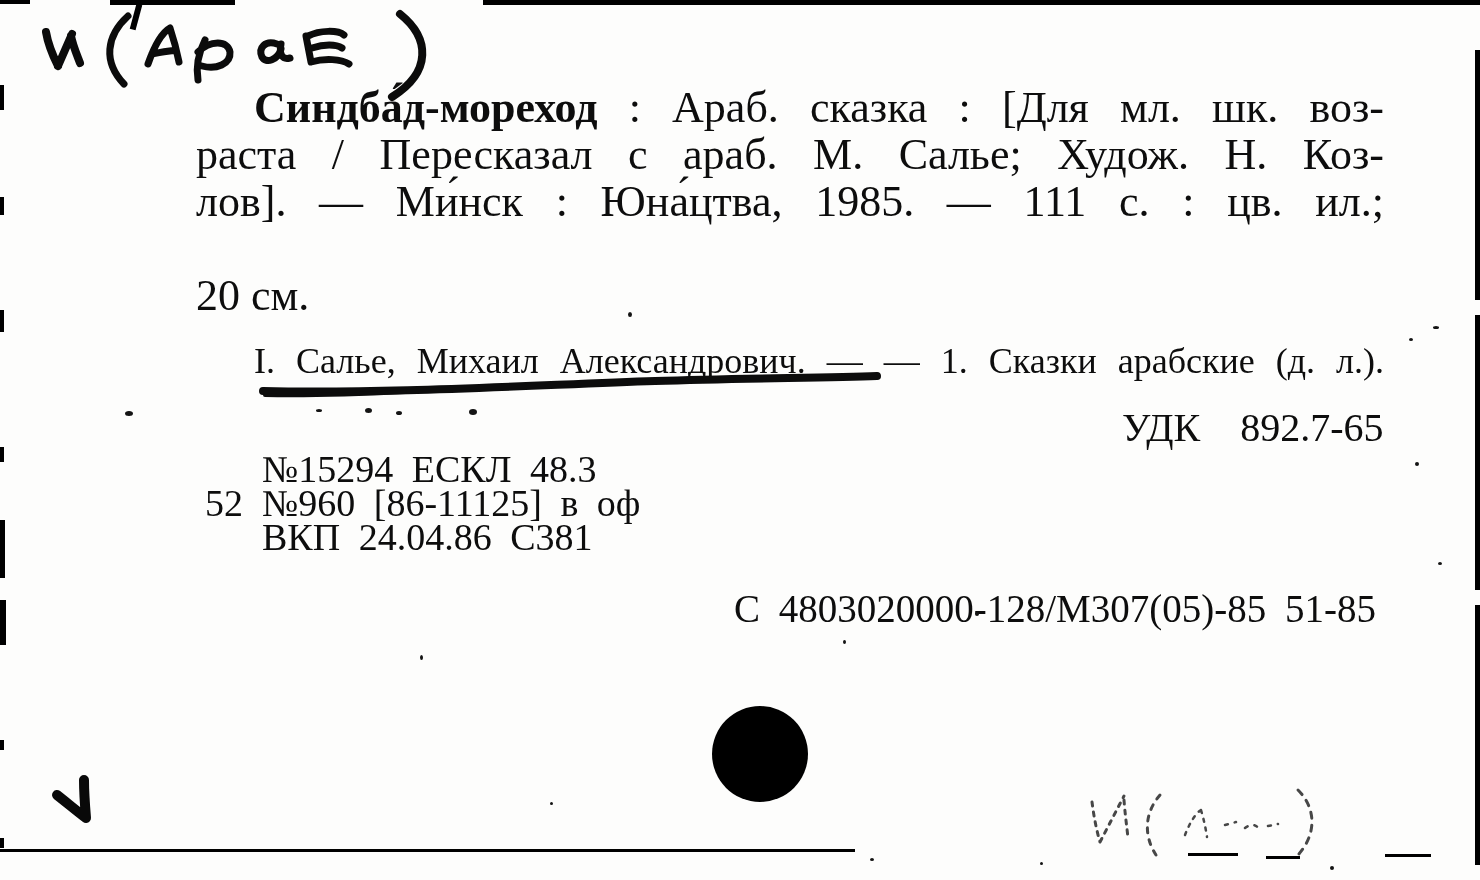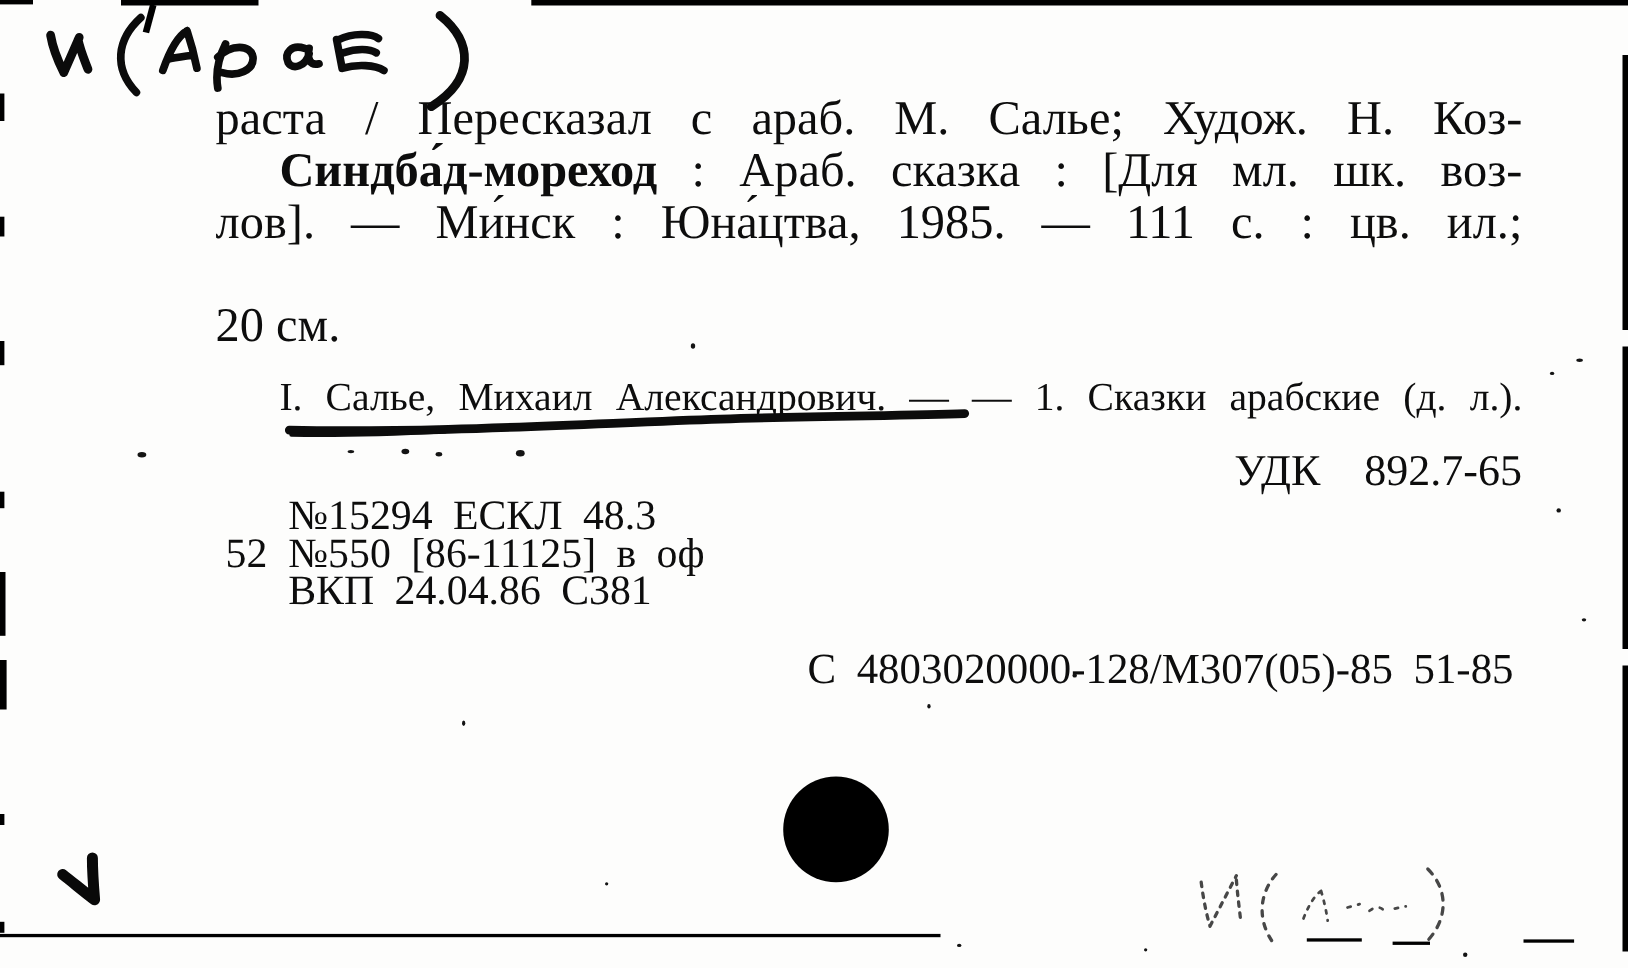--- a/index.html
+++ b/index.html
@@ -67,39 +67,39 @@
     <path stroke-width="8" d="M46,32 C48,44 53,56 58,66 M58,66 L72,34 M71,36 C73,46 77,55 80,63"></path>
     <path stroke-width="7" d="M128,16 C106,36 103,62 124,84"></path>
     <path stroke-width="7" d="M148,64 C155,44 163,32 170,28 M170,28 C174,40 177,52 179,62 M152,54 C160,52 170,51 176,50"></path>
     <path stroke-width="7" d="M205,40 C198,54 196,68 198,80 M198,52 C210,40 228,40 230,52 C231,64 216,70 202,66"></path>
     <path stroke-width="7" d="M277,44 C265,40 258,48 262,57 C266,64 278,60 281,49 M281,44 C279,54 282,60 290,58"></path>
     <path stroke-width="7" d="M306,36 L311,62 M308,36 C320,30 338,30 344,35 M312,48 C324,44 336,44 342,48 M311,62 C325,58 341,59 349,64"></path>
     <path stroke-width="8" d="M400,14 C430,38 432,72 392,97"></path>
   </svg>
 
   <div class="bib">
+    <div class="jline line-first"><span class="bib-title">Синдба́д-мореход</span><span> : Араб. сказка : [Для мл. шк. воз-</span></div>
     <div class="jline">раста / Пересказал с араб. М. Салье; Худож. Н. Коз-</div>
-    <div class="jline line-first"><span class="bib-title">Синдба́д-мореход</span><span> : Араб. сказка : [Для мл. шк. воз-</span></div>
     <div class="jline">лов]. — Ми́нск : Юна́цтва, 1985. — 111 с. : цв. ил.;</div>
     <div class="line-last">20 см.</div>
   </div>
 
 
   <div class="tracings-line">I. Салье, Михаил Александрович. — — 1. Сказки арабские (д. л.).</div>
 
   <svg class="author-underline" width="640" height="32" viewBox="0 0 640 32" fill="none" stroke="#0c0c0c" stroke-linecap="round">
     <path stroke-width="8" d="M8,23 C130,26 280,17 400,13 C490,10 570,10 622,8"></path>
     <path stroke-width="4" d="M10,27 C60,28 110,26 150,24"></path>
   </svg>
 
   <div class="udc-line"><span>УДК</span> <span>892.7-65</span></div>
 
   <div class="registry">
     <div class="reg-indent">№15294 ЕСКЛ 48.3</div>
-    <div><span class="reg-prefix">52</span><span>№550 [86-11125] в оф</span></div>
+    <div><span class="reg-prefix">52</span><span>№960 [86-11125] в оф</span></div>
     <div class="reg-indent">ВКП 24.04.86 С381</div>
   </div>
 
   <div class="catindex-line">С 4803020000-128/М307(05)-85 51-85</div>
 
   <div class="punch-hole"></div>
 
   <svg class="hw hw-check" width="70" height="65" viewBox="0 0 70 65" fill="none" stroke="#090909" stroke-linecap="round" aria-label="✓">
     <path stroke-width="10" d="M12,30 C21,37 33,47 41,53 M41,53 C40,41 39,27 39,15"></path>
   </svg>

